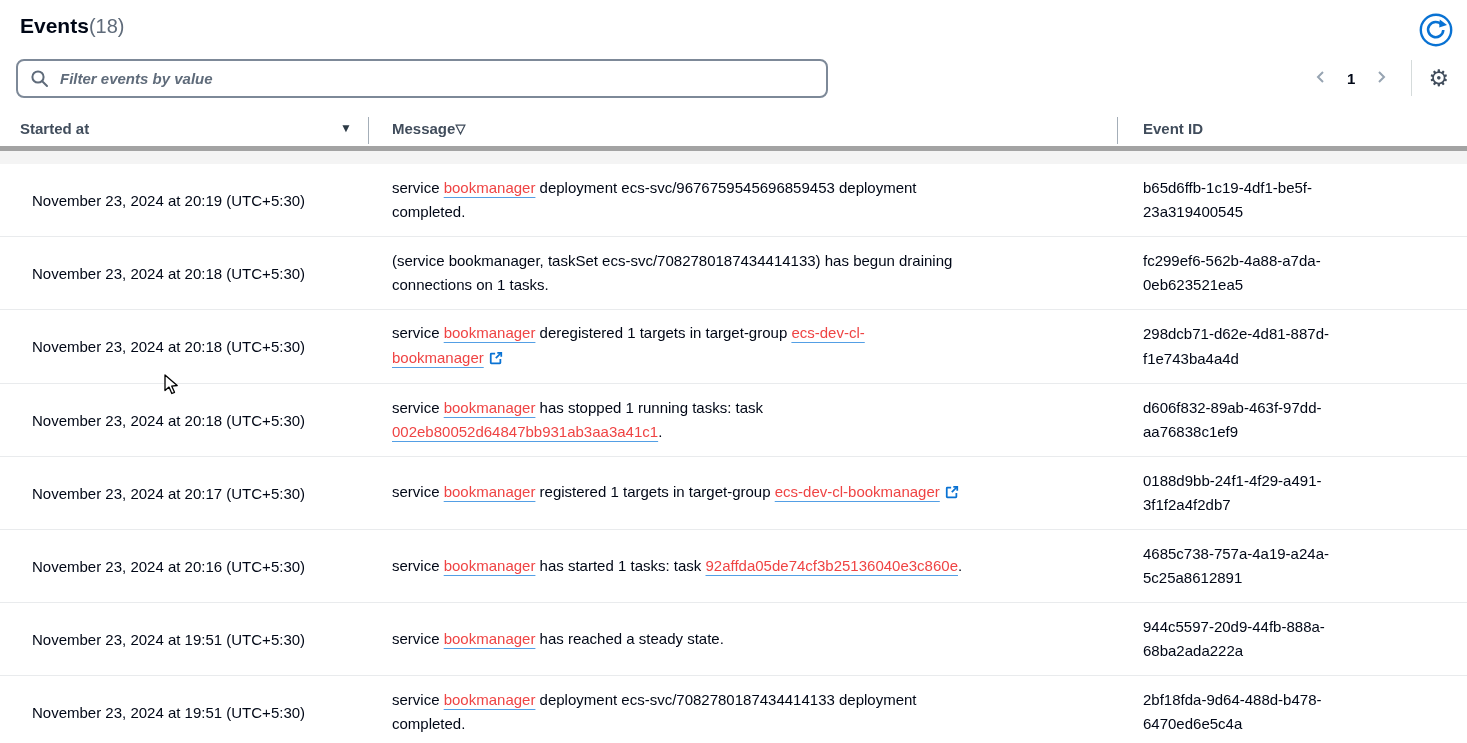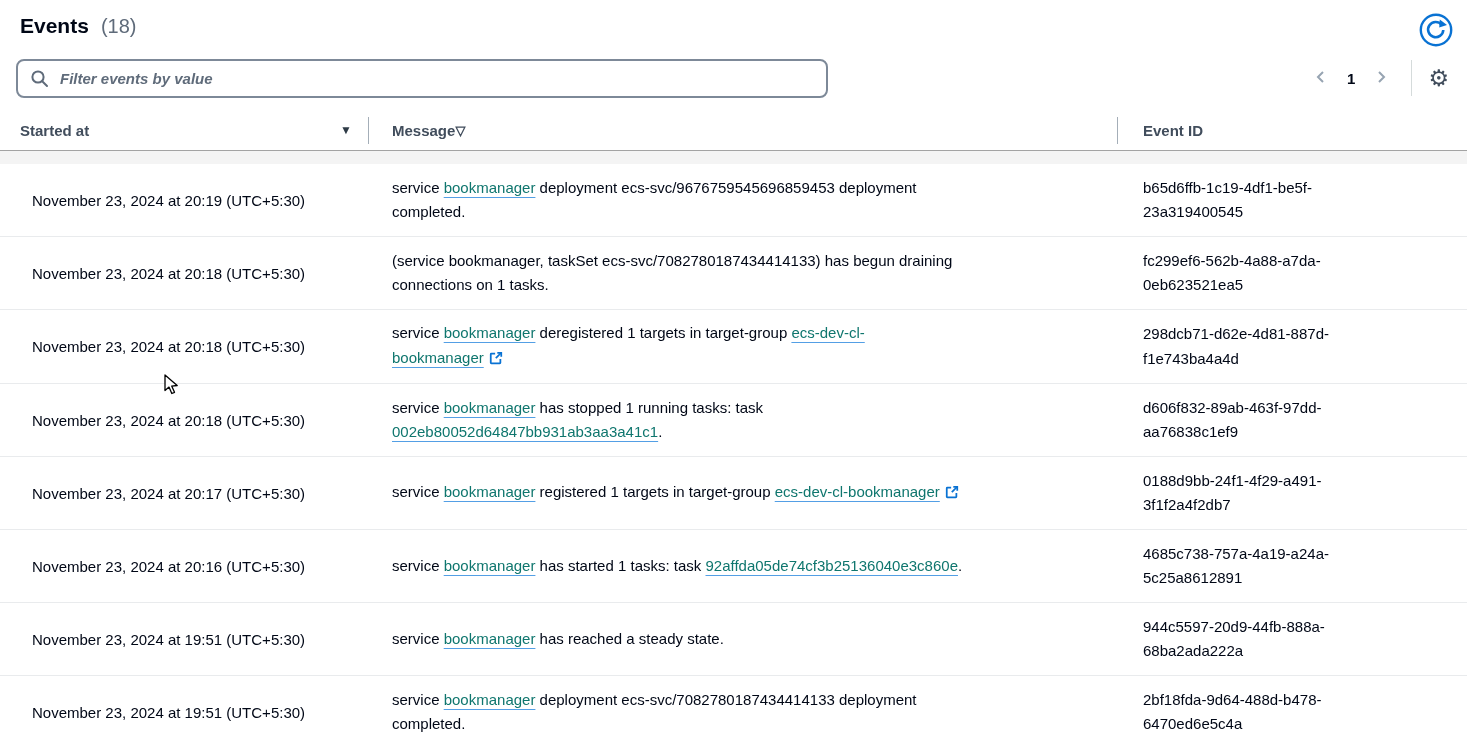--- a/index.html
+++ b/index.html
@@ -1,21 +1,21 @@
 <!DOCTYPE html>
 <html><head>
 <meta charset="utf-8">
 <style>
   * { margin:0; padding:0; box-sizing:border-box; }
   html,body { width:1467px; height:743px; overflow:hidden; background:#fff;
     font-family:"Liberation Sans", sans-serif; color:#000716; }
 
   
   .topbar { position:relative; height:50px; padding:14px 16px 0 20px; }
-  .title-wrap { display:flex; align-items:center; gap:12px; }
+  .title-wrap { display:flex; align-items:center; gap:0; }
   .page-title { font-size:21px; font-weight:700; color:#000716; }
   .page-count { font-size:20px; font-weight:400; color:#5f6b7a; }
   .refresh-btn { position:absolute; top:13px; right:14px; width:34px; height:34px;
     border:none; background:transparent; cursor:pointer; padding:0; }
 
   
   .toolbar { display:flex; align-items:center; height:40px; margin:8px 12px 0 16px; }
   .filter-box { position:relative; width:812px; height:39px; }
   .filter-input { width:100%; height:100%; border:2px solid #7d8998; border-radius:8px;
     padding:0 12px 0 42px; font-size:15px; font-family:"Liberation Sans", sans-serif;
@@ -24,39 +24,39 @@
   .search-ic { position:absolute; left:14px; top:10px; }
   .toolbar-right { margin-left:auto; display:flex; align-items:center; }
   .pag-btn { background:none; border:none; cursor:pointer; padding:4px 8px; display:flex; align-items:center; }
   .page-num { font-size:15px; font-weight:700; color:#000716; margin:0 10px; }
   .tb-divider { width:1px; height:36px; background:#d5dbdb; margin:0 10px 0 14px; }
   .settings-btn { background:none; border:none; cursor:pointer; font-size:23px; line-height:1;
     color:#414d5c; padding:2px 6px; }
 
   
   .table { margin-top:12px; }
-  .thead { display:flex; align-items:center; height:41px; border-bottom:1px solid #a3a3a3; }
+  .thead { display:flex; align-items:center; height:41px; border-bottom:5px solid #a3a3a3; }
   .th { display:flex; align-items:center; font-size:15px; font-weight:700; color:#414d5c; height:100%; position:relative; }
   .th-started { width:368px; padding:0 16px 0 20px; justify-content:space-between; }
   .th-message { width:749px; padding:0 20px 0 24px; }
   .th-eventid { flex:1; padding-left:26px; }
   .vdiv { position:absolute; left:0; top:7px; width:1px; height:27px; background:#a4aeb8; }
   .sort-icon { font-size:12px; color:#2d3a46; }
   .filter-icon { font-size:13px; color:#414d5c; }
 
   .partial-row { height:13px; background:#f4f4f4; }
 
   .row { display:flex; align-items:center; min-height:73px; border-bottom:1px solid #e9ebed; background:#fff; }
   .cell-started { width:368px; padding-left:32px; font-size:15px; white-space:nowrap; }
   .cell-message { width:749px; padding:11px 20px 11px 24px; font-size:15px; line-height:24.5px; white-space:pre-wrap; }
   .msg-inner { max-width:692px; display:block; }
   .cell-eventid { flex:1; padding-left:26px; font-size:15px; line-height:24.5px; }
   .eid-inner { display:block; max-width:242px; overflow-wrap:break-word; }
 
-  a.msg-link { color:#0f766e; text-decoration:underline; text-decoration-thickness:1px;
+  a.msg-link { color:#ef4444; text-decoration:underline; text-decoration-thickness:1px;
     text-underline-offset:3.5px; text-decoration-color:#539fe5; cursor:pointer; white-space:pre-wrap; }
   .ext-ic { display:inline-block; margin-left:5px; vertical-align:-2px; }
 
   .mouse-cursor { position:absolute; left:162px; top:374px; pointer-events:none; z-index:10; }
 </style>
 </head>
 <body>
 
 <div class="topbar">
   <div class="title-wrap">

